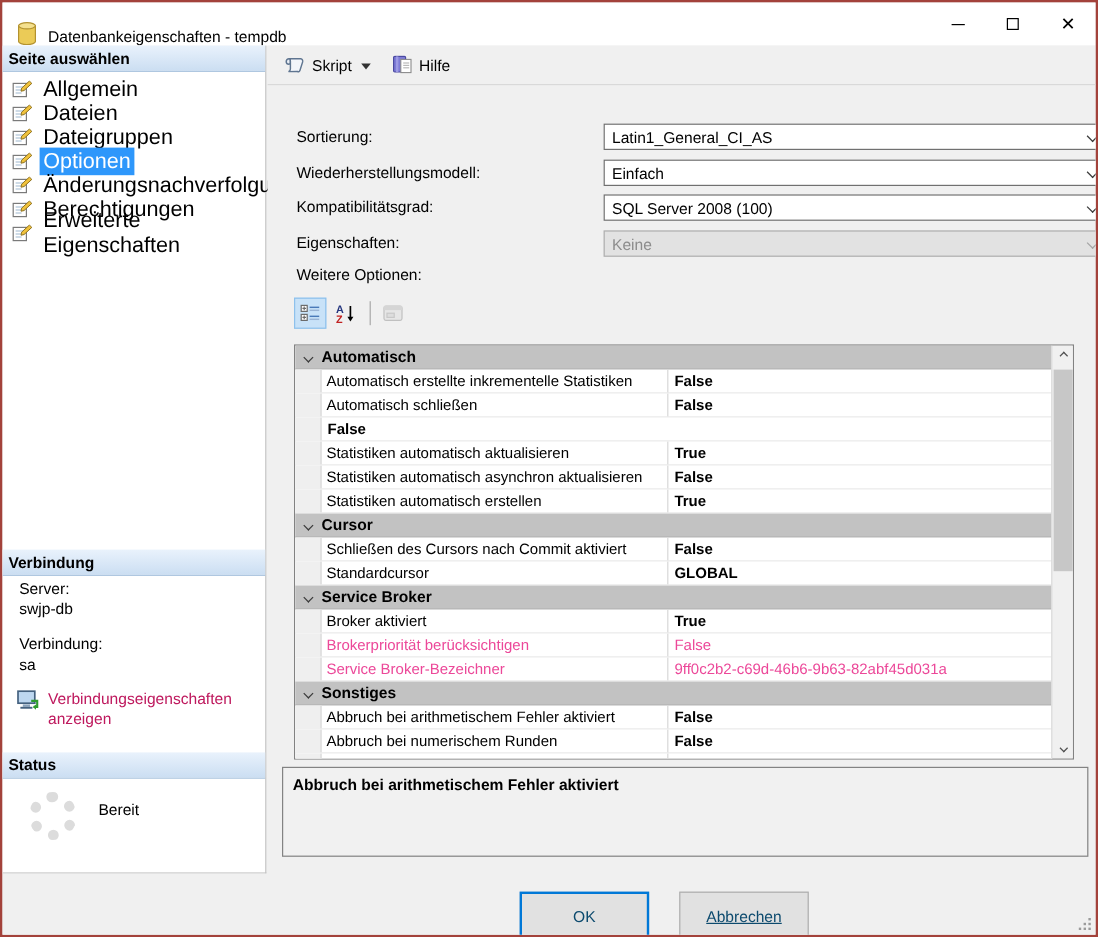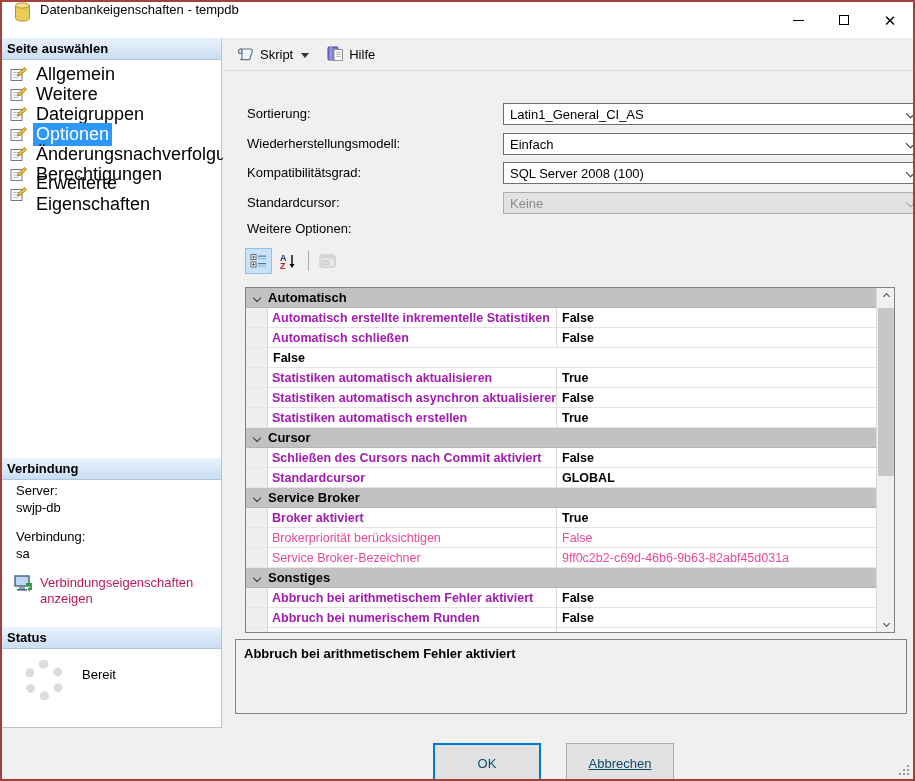--- a/index.html
+++ b/index.html
@@ -1,20 +1,20 @@
 <!DOCTYPE html>
 <html><head>
 <meta charset="utf-8">
 <style>
   html,body{margin:0;padding:0;background:#555;font-family:"Liberation Sans",sans-serif;}
   *{box-sizing:border-box;}
   .window{position:relative;width:915px;height:781px;background:#F0F0F0;border:2px solid #A3423B;overflow:hidden;}
 
   
-  .titlebar{position:absolute;left:0;top:0;right:0;height:36px;background:#FFFFFF;display:flex;align-items:flex-start;}
+  .titlebar{position:absolute;left:0;top:0;right:0;height:36px;background:#FFFFFF;display:flex;align-items:flex-end;}
   .titlebar .app-icon{margin-left:12px;width:17px;height:20px;flex:0 0 auto;}
   .titlebar .title{margin-left:9px;font-size:13px;color:#000;}
   .win-controls{position:absolute;right:0;top:0;height:36px;display:flex;}
   .win-btn{width:46px;height:36px;display:flex;align-items:center;justify-content:center;cursor:default;}
   .glyph-min{width:11px;height:1px;background:#000;}
   .glyph-max{width:10px;height:10px;border:1px solid #000;}
   .glyph-close{font-size:15px;color:#000;line-height:1;}
 
   
   .main{position:absolute;left:0;top:36px;width:911px;height:690px;}
@@ -71,21 +71,21 @@
 
   
   .grid{position:absolute;left:22px;top:249px;width:650px;height:346px;background:#FFF;border:1px solid #828282;overflow:hidden;}
   .grid-body{position:absolute;left:0;top:0;width:631px;height:100%;overflow:hidden;}
   .g-sec{display:flex;align-items:center;height:20px;background:#C2C2C2;border-bottom:1px solid #B2B2B2;}
   .g-sec .g-chev{width:22px;display:flex;justify-content:center;}
   .g-sec .g-chev .chev{width:6px;height:6px;}
   .g-sec .g-title{font-size:13px;font-weight:bold;color:#000;}
   .g-row{display:flex;height:20px;border-bottom:1px solid #E4E4E4;background:#FFF;}
   .g-row .g-gutter{width:22px;background:#EFEFEF;border-right:1px solid #D8D8D8;flex:0 0 auto;}
-  .g-row .g-name{width:289px;flex:0 0 auto;font-size:12.5px;color:#a21caf;border-right:1px solid #D8D8D8;display:flex;align-items:center;padding-left:4px;overflow:hidden;white-space:nowrap;font-weight:bold;}
+  .g-row .g-name{width:289px;flex:0 0 auto;font-size:12.5px;color:#000000;border-right:1px solid #D8D8D8;display:flex;align-items:center;padding-left:4px;overflow:hidden;white-space:nowrap;}
   .g-row .g-value{flex:1;font-size:12.5px;font-weight:bold;color:#000;display:flex;align-items:center;padding-left:5px;overflow:hidden;white-space:nowrap;}
   .g-row.disabled .g-name,.g-row.disabled .g-value{color:#ec4899;font-weight:normal;}
 
   .vscroll{position:absolute;right:0;top:0;width:18px;height:100%;background:#F0F0F0;border-left:1px solid #DADADA;}
   .vs-arrow{position:absolute;left:0;width:18px;height:17px;display:flex;align-items:center;justify-content:center;}
   .vs-arrow .chev{width:5px;height:5px;border-color:#505050;}
   .vs-up{top:0;}
   .vs-down{bottom:0;}
   .vs-thumb{position:absolute;left:1px;top:20px;width:16px;height:168px;background:#C7C7C7;}
 
@@ -148,21 +148,21 @@
   </div>
 
   <div class="nav-item">
     <svg class="pg-icon" viewBox="0 0 17 15">
       <rect x="1" y="2.5" width="11" height="11" fill="#FFF" stroke="#7A7A7A"></rect>
       <rect x="3" y="5" width="7" height="1" fill="#AFC3D8"></rect>
       <rect x="3" y="7.5" width="7" height="1" fill="#AFC3D8"></rect>
       <rect x="3" y="10" width="5" height="1" fill="#AFC3D8"></rect>
       <path d="M8 6.5 L14.5 0.5 L16.5 2.5 L10 8.5 L7.5 9 z" fill="#F0C23C" stroke="#8A6D1C" stroke-width="0.8"></path>
     </svg>
-    <span class="nav-label">Weitere</span>
+    <span class="nav-label">Dateien</span>
   </div>
 
   <div class="nav-item">
     <svg class="pg-icon" viewBox="0 0 17 15">
       <rect x="1" y="2.5" width="11" height="11" fill="#FFF" stroke="#7A7A7A"></rect>
       <rect x="3" y="5" width="7" height="1" fill="#AFC3D8"></rect>
       <rect x="3" y="7.5" width="7" height="1" fill="#AFC3D8"></rect>
       <rect x="3" y="10" width="5" height="1" fill="#AFC3D8"></rect>
       <path d="M8 6.5 L14.5 0.5 L16.5 2.5 L10 8.5 L7.5 9 z" fill="#F0C23C" stroke="#8A6D1C" stroke-width="0.8"></path>
     </svg>
@@ -283,21 +283,21 @@
 
   <div class="form-row">
     <span class="f-label">Kompatibilitätsgrad:</span>
     <div class="combo">
       <span>SQL Server 2008 (100)</span>
       <span class="chev"></span>
     </div>
   </div>
 
   <div class="form-row disabled">
-    <span class="f-label">Standardcursor:</span>
+    <span class="f-label">Eigenschaften:</span>
     <div class="combo">
       <span>Keine</span>
       <span class="chev"></span>
     </div>
   </div>
 </div>
 
       <div class="more-label">Weitere Optionen:</div>
 
       <div class="mini-toolbar">

